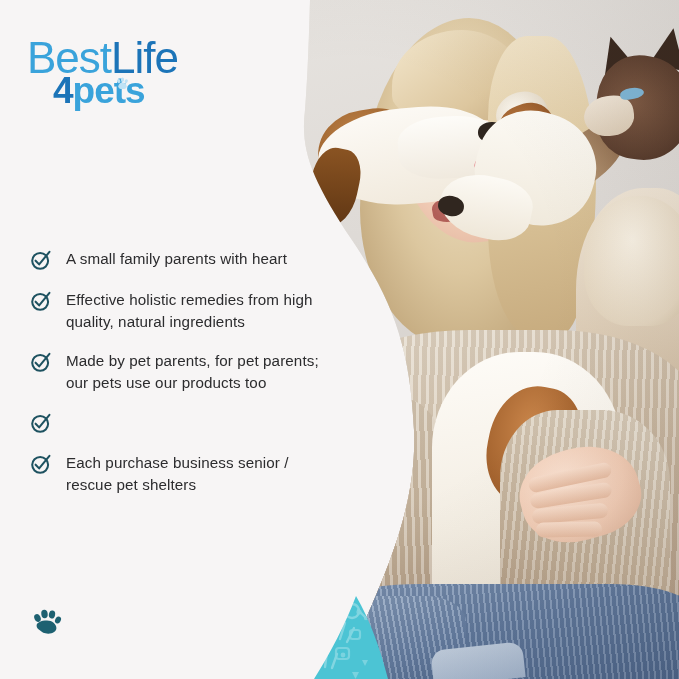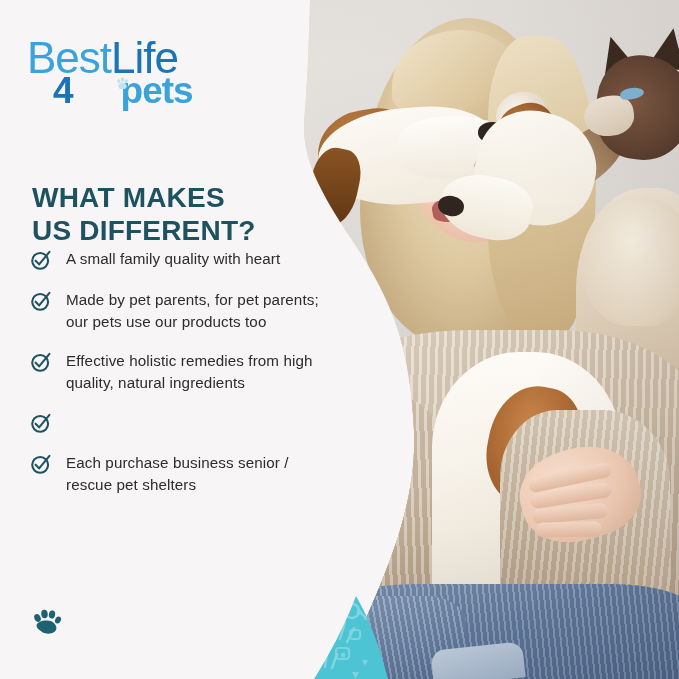--- a/index.html
+++ b/index.html
@@ -393,21 +393,21 @@
   .logo-line2 {
     position: absolute;
     left: 26px; top: 36px;
     font-size: 37px;
     font-weight: 700;
     letter-spacing: -1px;
     line-height: 1;
     white-space: nowrap;
   }
   .logo-four { color: #1c74b8; }
-  .logo-pets { color: #3aa3db; margin-left: 48px; }
+  .logo-pets { color: #3aa3db; }
   .logo-pawdot {
     position: absolute;
     left: 88px; top: 40px;
     width: 15px; height: 15px;
   }
 
   
   .headline {
     position: absolute;
     left: 32px; top: 162px;
@@ -548,53 +548,52 @@
       <div class="logo-line1"><span class="logo-best">Best</span><span class="logo-life">Life</span></div>
       <div class="logo-line2"><span class="logo-four">4</span><span class="logo-pets">pets</span></div>
       <svg class="logo-pawdot" viewBox="0 0 32 32">
         <ellipse cx="8" cy="11" rx="3.4" ry="4.4" fill="#bfe2f5" transform="rotate(-22 8 11)"></ellipse>
         <ellipse cx="16" cy="8" rx="3.4" ry="4.6" fill="#bfe2f5"></ellipse>
         <ellipse cx="24" cy="11" rx="3.3" ry="4.3" fill="#bfe2f5" transform="rotate(22 24 11)"></ellipse>
         <path d="M16 14c5 0 9 4 9 8.2 0 3.6-3.2 5.6-9 5.6s-9-2-9-5.6C7 18 11 14 16 14z" fill="#bfe2f5"></path>
       </svg>
     </div>
 
-    <h1 class="headline"><span>WHAT MAKES</span><br><span>US DIFFERENT?</span></h1>
 
     <ul class="bullets">
 
       <li class="bullet">
         <svg class="bullet-icon" viewBox="0 0 26 26">
           <circle cx="12" cy="14" r="9.4" fill="none" stroke="#1e5260" stroke-width="2.4"></circle>
           <path d="M6.6 13.8 l4.2 4.4 L23 3.4" fill="none" stroke="#1e5260" stroke-width="2.4" stroke-linecap="round" stroke-linejoin="round"></path>
         </svg>
-        <span class="bullet-text">A small family quality with heart</span>
+        <span class="bullet-text">A small family parents with heart</span>
+      </li>
+
+      <li class="bullet">
+        <svg class="bullet-icon" viewBox="0 0 26 26">
+          <circle cx="12" cy="14" r="9.4" fill="none" stroke="#1e5260" stroke-width="2.4"></circle>
+          <path d="M6.6 13.8 l4.2 4.4 L23 3.4" fill="none" stroke="#1e5260" stroke-width="2.4" stroke-linecap="round" stroke-linejoin="round"></path>
+        </svg>
+        <span class="bullet-text">Effective holistic remedies from high quality, natural ingredients</span>
       </li>
 
       <li class="bullet">
         <svg class="bullet-icon" viewBox="0 0 26 26">
           <circle cx="12" cy="14" r="9.4" fill="none" stroke="#1e5260" stroke-width="2.4"></circle>
           <path d="M6.6 13.8 l4.2 4.4 L23 3.4" fill="none" stroke="#1e5260" stroke-width="2.4" stroke-linecap="round" stroke-linejoin="round"></path>
         </svg>
         <span class="bullet-text">Made by pet parents, for pet parents; our pets use our products too</span>
       </li>
 
       <li class="bullet">
         <svg class="bullet-icon" viewBox="0 0 26 26">
           <circle cx="12" cy="14" r="9.4" fill="none" stroke="#1e5260" stroke-width="2.4"></circle>
           <path d="M6.6 13.8 l4.2 4.4 L23 3.4" fill="none" stroke="#1e5260" stroke-width="2.4" stroke-linecap="round" stroke-linejoin="round"></path>
         </svg>
-        <span class="bullet-text">Effective holistic remedies from high quality, natural ingredients</span>
-      </li>
-
-      <li class="bullet">
-        <svg class="bullet-icon" viewBox="0 0 26 26">
-          <circle cx="12" cy="14" r="9.4" fill="none" stroke="#1e5260" stroke-width="2.4"></circle>
-          <path d="M6.6 13.8 l4.2 4.4 L23 3.4" fill="none" stroke="#1e5260" stroke-width="2.4" stroke-linecap="round" stroke-linejoin="round"></path>
-        </svg>
       </li>
 
       <li class="bullet">
         <svg class="bullet-icon" viewBox="0 0 26 26">
           <circle cx="12" cy="14" r="9.4" fill="none" stroke="#1e5260" stroke-width="2.4"></circle>
           <path d="M6.6 13.8 l4.2 4.4 L23 3.4" fill="none" stroke="#1e5260" stroke-width="2.4" stroke-linecap="round" stroke-linejoin="round"></path>
         </svg>
         <span class="bullet-text">Each purchase business senior / rescue pet shelters</span>
       </li>
 

